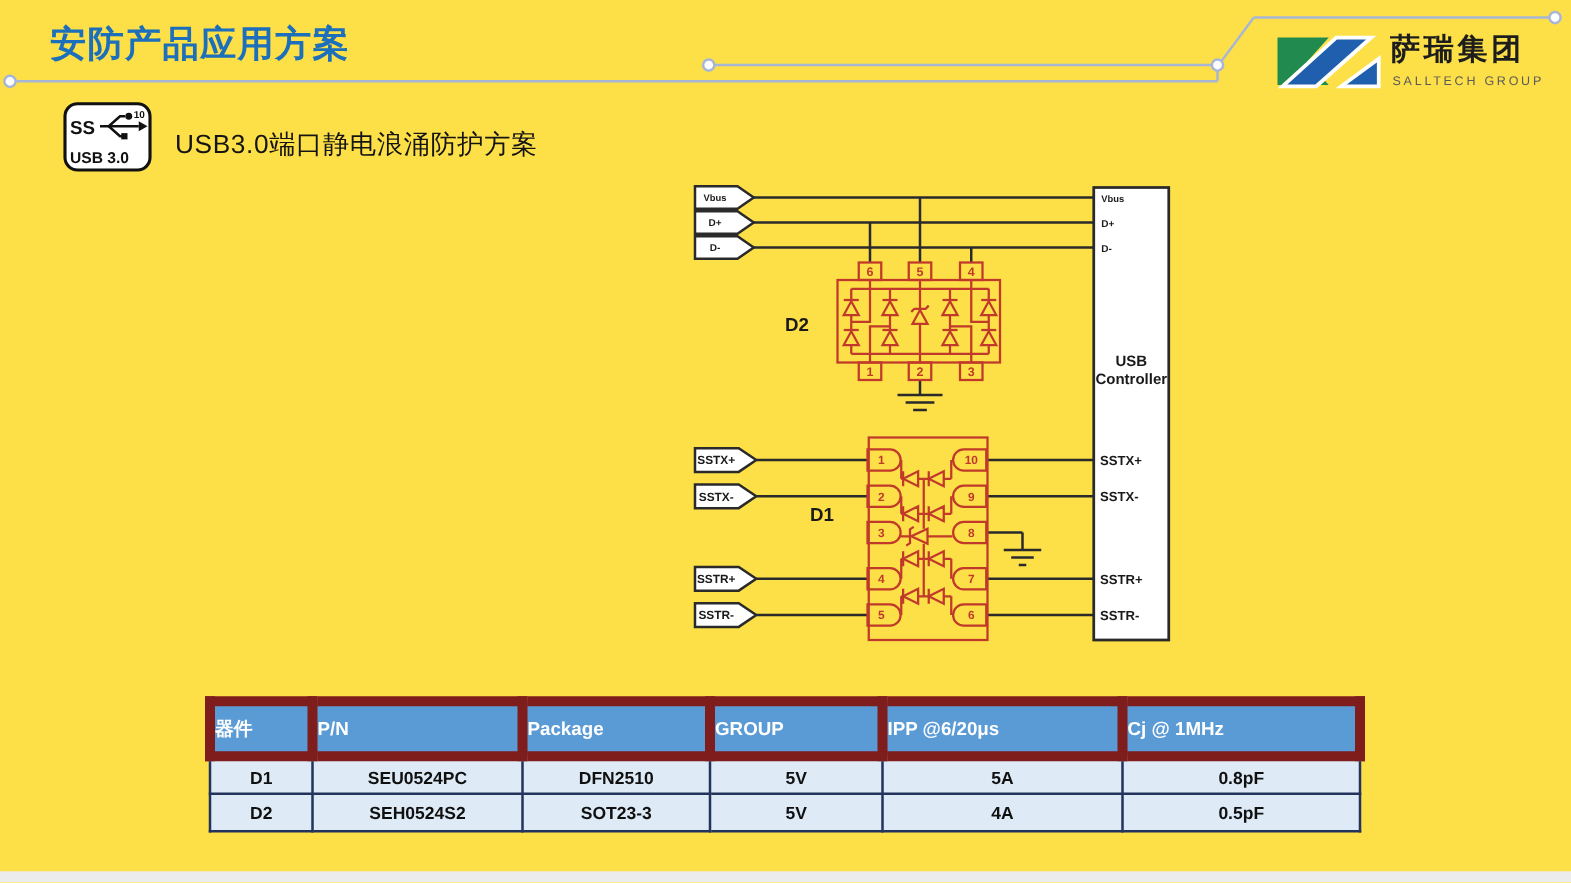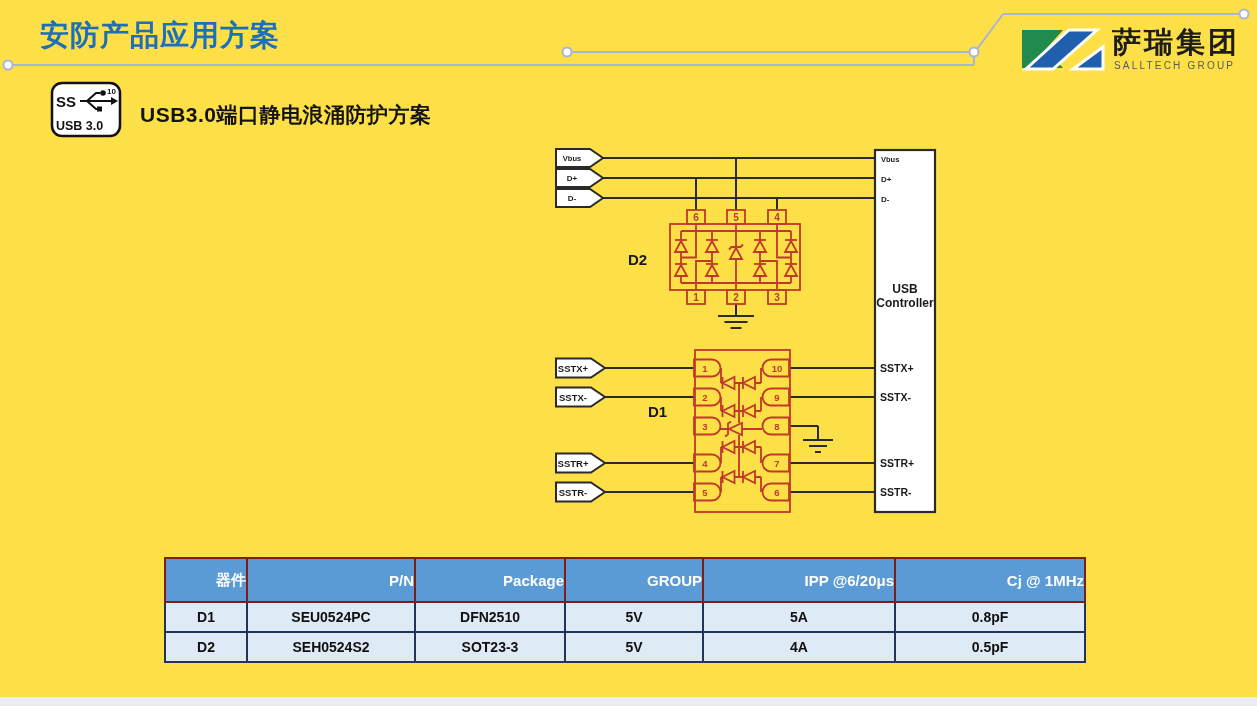--- a/index.html
+++ b/index.html
@@ -6,38 +6,38 @@
   body { font-family:"Liberation Sans", sans-serif; background:#fff; }
   .slide { position:relative; width:1257px; height:706px; background:#fde047; overflow:hidden; }
 
   .decor { position:absolute; left:0; top:0; width:1257px; height:90px; }
 
   .page-title { position:absolute; left:40px; top:16px; font-size:29px; font-weight:bold;
                 color:#1b6fbb; letter-spacing:1px; }
 
   .logo { position:absolute; left:1014px; top:18px; width:235px; height:62px; }
   .logo-mark { position:absolute; left:0; top:0; width:95px; height:62px; }
-  .logo-cn { position:absolute; left:98px; top:5px; font-size:29px; font-weight:bold;
+  .logo-cn { position:absolute; left:98px; top:5px; font-size:24px; font-weight:bold;
              color:#1d1d1d; letter-spacing:3px; white-space:nowrap; }
   .logo-en { position:absolute; left:100px; top:42px; font-size:10px; color:#5a5a5a;
              letter-spacing:2.2px; white-space:nowrap; }
 
   .usb-badge { position:absolute; left:48px; top:80px; width:78px; height:60px; }
 
   .section-subtitle { position:absolute; left:140px; top:101px; font-size:21px;
-                      font-weight:bold; color:#141414; letter-spacing:0.5px; }
+                      font-weight:normal; color:#141414; letter-spacing:0.5px; }
 
   .spec { position:absolute; left:258px; top:272px; font-size:21px; color:#161616; line-height:23.5px; }
 
   .circuit { position:absolute; left:540px; top:140px; width:420px; height:405px; }
   .circuit text { font-family:"Liberation Sans", sans-serif; }
 
   table.parts { position:absolute; left:164px; top:557px; border-collapse:collapse; table-layout:fixed; }
   table.parts th { background:#5b9bd5; color:#ffffff; font-size:15px; font-weight:bold;
-                   height:44px; border:2px solid #7f1d1d; text-align:right; }
+                   height:44px; border:8px solid #7f1d1d; text-align:left; }
   table.parts td { background:#deebf7; color:#101010; font-size:14px; font-weight:bold;
                    height:30px; border:2px solid #22335c; text-align:center; }
 
   .bottom-strip { position:absolute; left:0; bottom:0; width:1257px; height:9px; background:#ececec; }
 </style>
 </head>
 <body>
 
 <div class="slide">
 

